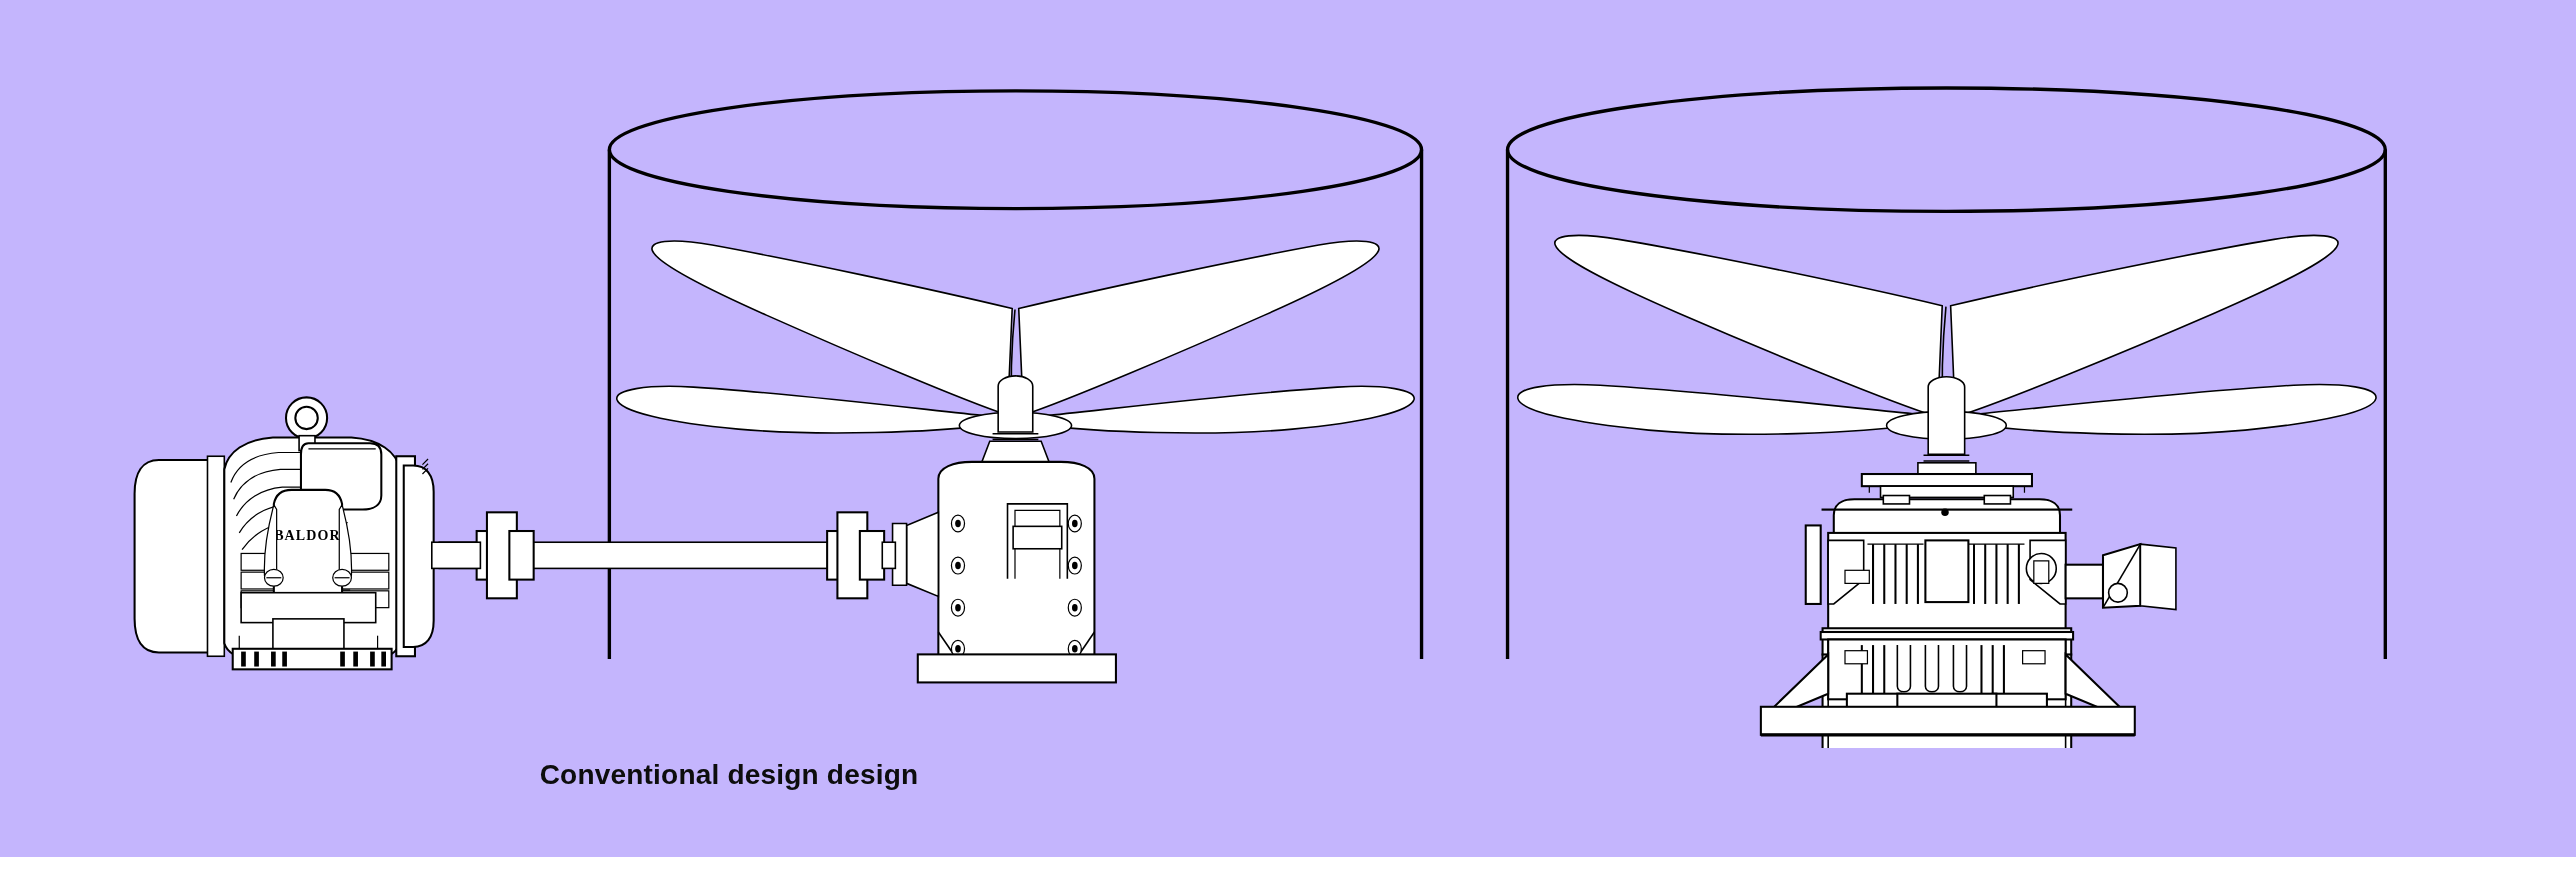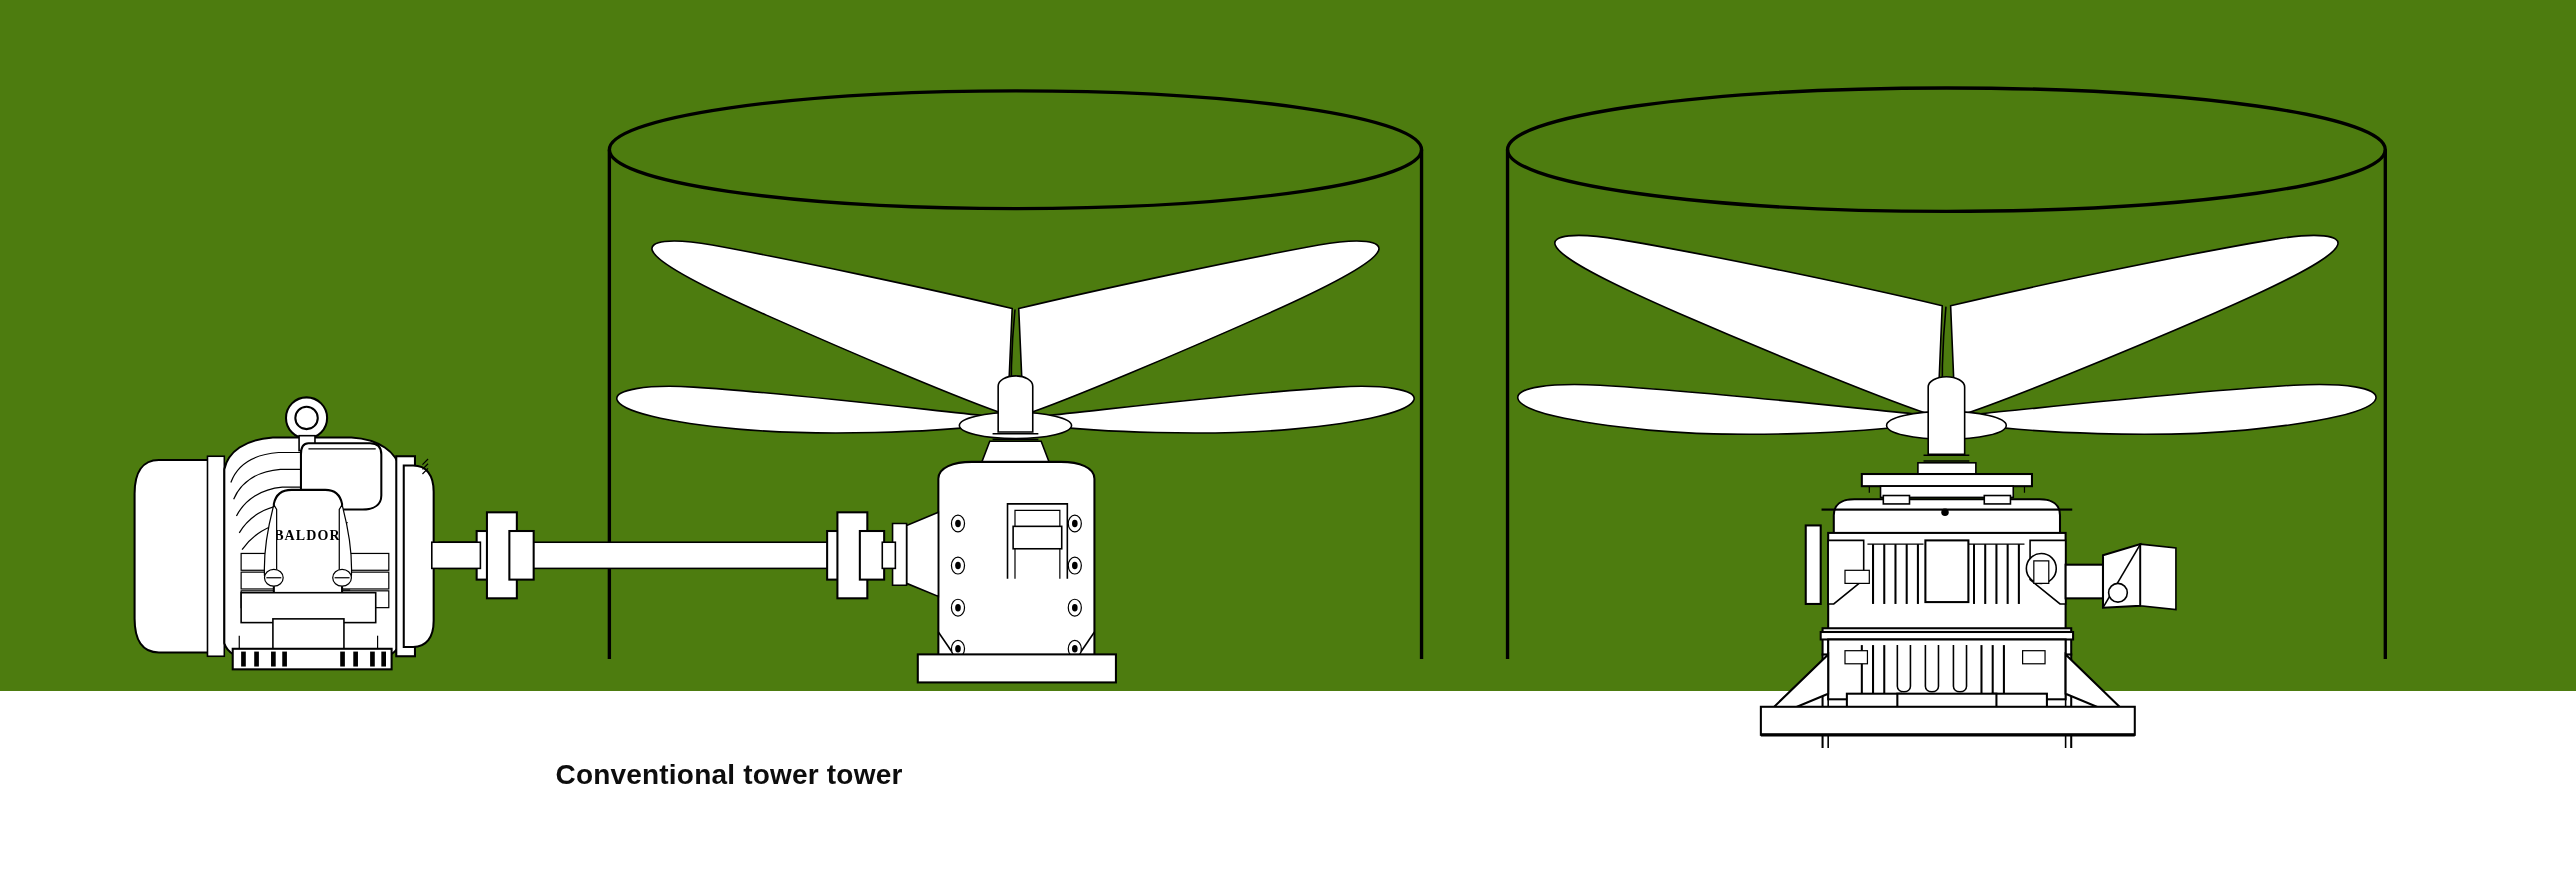--- a/index.html
+++ b/index.html
@@ -11,22 +11,22 @@
   body {
     width: 2576px;
     height: 887px;
     font-family: "Liberation Sans", sans-serif;
     overflow: hidden;
     position: relative;
   }
   #figure-root {
     position: relative;
     width: 2576px;
-    height: 691px;
-    background: #4d7c0f;
+    height: 857px;
+    background: #c4b5fd;
   }
   .panel {
     position: absolute;
     top: 0;
     height: 887px;
   }
   #panel-conventional { left: 0px;    width: 1458px; }
   #panel-directdrive  { left: 1458px; width: 1118px; }
 
   .diagram-svg {
@@ -306,21 +306,21 @@
                  C 464 682, 456 692, 442 692
                  L 432 692 L 432 498 Z"></path>
 
         <rect class="fillw-t" x="462" y="580" width="52" height="28"></rect>
 
         <path class="ln-hair" d="M 452 497 L 458 491 M 452 502 L 458 496 M 452 507 L 458 501"></path>
       </g>
 
     </svg>
 
-    <div class="caption" id="caption-conventional">Conventional tower tower</div>
+    <div class="caption" id="caption-conventional">Conventional design design</div>
   </div>
 
   <div class="panel" id="panel-directdrive">
 
     <svg class="diagram-svg" width="1118" height="748" viewBox="0 0 1196 800">
 
       <g>
         <path class="ln-thick" d="M 53 160 L 53 705"></path>
         <path class="ln-thick" d="M 992 160 L 992 705"></path>
         <ellipse class="ln-thick" cx="522.5" cy="160" rx="469.5" ry="66"></ellipse>

